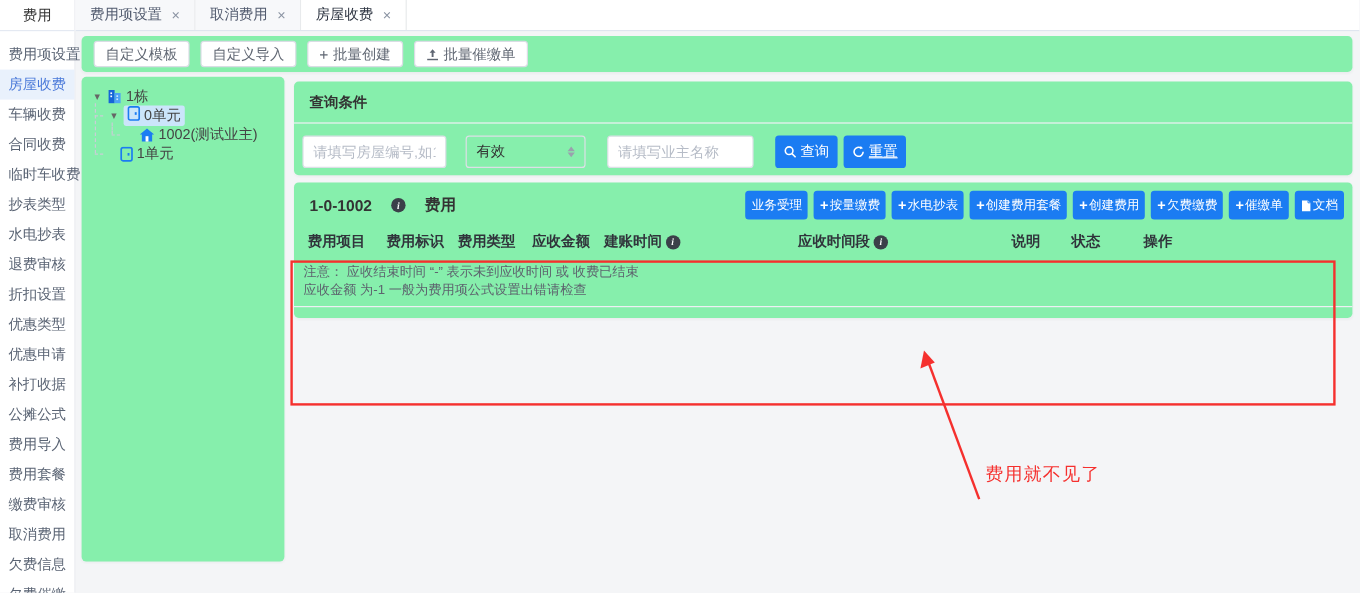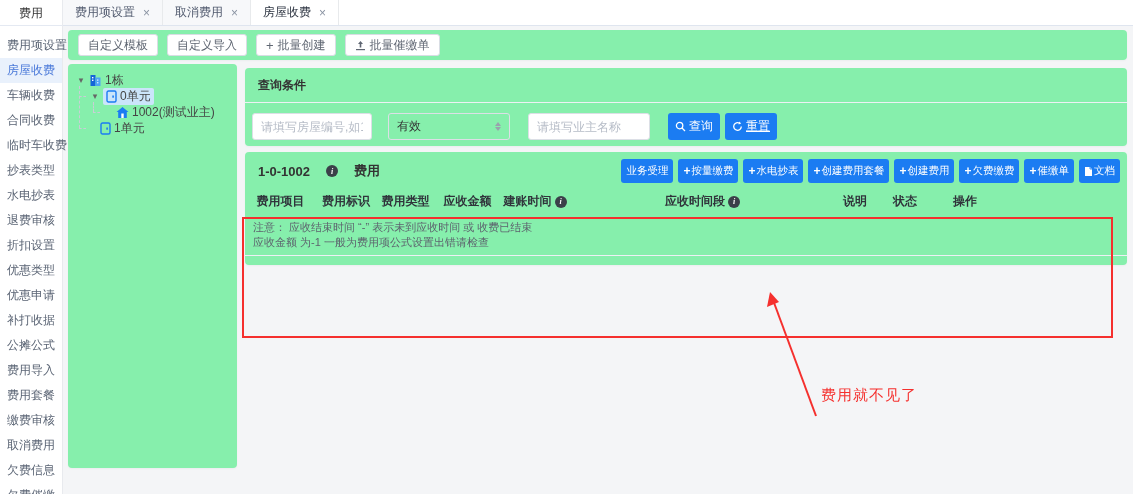--- a/index.html
+++ b/index.html
@@ -26,33 +26,33 @@
   
   .toolbar { left:68px; top:30px; width:1059px; height:30px; display:flex; align-items:center; gap:9px; padding-left:10px; }
   .btn-plain { display:inline-flex; align-items:center; gap:4px; height:22px; padding:0 9px; font-size:12px; color:#5f6672; background:#fff; border:1px solid #d9dde4; border-radius:3px; cursor:pointer; }
   .btn-plain .plus { font-size:13px; color:#5f6672; }
 
   
   .tree-card { left:68px; top:64px; width:169px; height:404px; }
   .tree { position:relative; padding:8px 6px; font-size:12px; color:#444; }
   .tree-row { height:16px; display:flex; align-items:center; gap:3px; white-space:nowrap; cursor:pointer; }
   .caret { font-size:9px; color:#666; width:10px; text-align:center; }
-  .hl { display:flex; align-items:center; gap:3px; background:#cbe5fa; border-radius:2px; padding:0 3px; }
+  .hl { display:flex; gap:3px; background:#cbe5fa; border-radius:2px; padding:0 3px; }
   .connector { position:absolute; border-color:#c9ced6; }
   .v-conn { border-left:1px dashed #c9ced6; width:0; }
   .h-conn { border-top:1px dashed #c9ced6; height:0; }
 
   
   .query-card { left:245px; top:68px; width:882px; height:78px; }
   .query-title { padding:9px 13px 0; font-size:12px; font-weight:bold; color:#333; }
   .query-divider { margin-top:8px; border-bottom:1px solid #eef1f5; }
   .query-row { display:flex; align-items:center; padding:10px 0 0 7px; }
   .q-input { width:120px; height:27px; border:1px solid #dcdfe6; border-radius:3px; font-size:12px; padding:0 8px; color:#333; outline:none; font-family:inherit; }
   .q-input::placeholder { color:#b6bcc7; }
-  .q-select { width:122px; height:27px; border:1px solid #dcdfe6; border-radius:3px; font-size:12px; color:#333; display:flex; align-items:center; justify-content:space-between; padding:0 8px; margin-left:16px; cursor:pointer; }
+  .q-select { width:100px; height:27px; border:1px solid #dcdfe6; border-radius:3px; font-size:12px; color:#333; display:flex; align-items:center; justify-content:space-between; padding:0 8px; margin-left:16px; cursor:pointer; }
   .updown { display:flex; flex-direction:column; gap:1px; }
   .updown i { display:block; width:0; height:0; border-left:3.5px solid transparent; border-right:3.5px solid transparent; }
   .updown .up { border-bottom:4px solid #9aa1ad; }
   .updown .down { border-top:4px solid #9aa1ad; }
   .owner-input { margin-left:18px; width:122px; }
   .btn-primary { display:inline-flex; align-items:center; gap:3px; height:27px; padding:0 7px; background:#1b7cf2; color:#fff; font-size:12px; border:none; border-radius:3px; cursor:pointer; font-family:inherit; }
   .query-row .btn-primary.search { margin-left:18px; }
   .query-row .btn-primary.reset { margin-left:5px;text-decoration:underline; }
 
   

